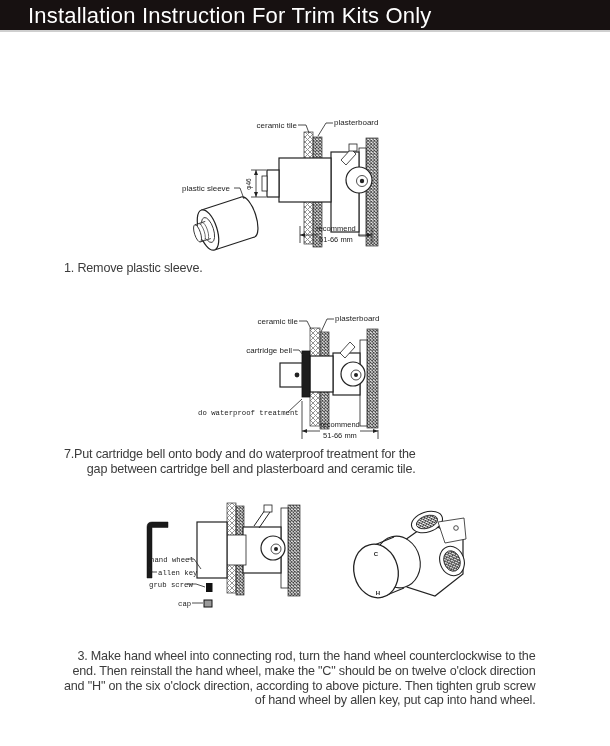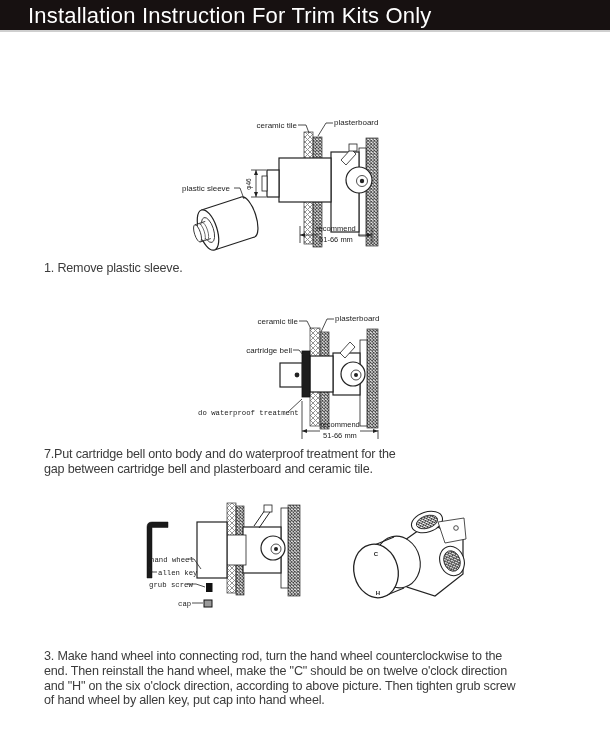--- a/index.html
+++ b/index.html
@@ -1,22 +1,22 @@
 <!DOCTYPE html>
 <html><head>
 <meta charset="utf-8">
 <style>
   html,body{margin:0;padding:0;background:#fff;}
   #page{position:relative;width:610px;height:746px;background:#ffffff;overflow:hidden;
-        font-family:"Liberation Sans",sans-serif;color:#3c3c3c;}
+        font-family:"Liberation Sans",sans-serif;color:#3c3c3c;text-align:right;}
   .header-bar{position:absolute;left:0;top:0;width:610px;height:32px;background:#171111;
         border-bottom:2px solid #cfcfcf;box-sizing:border-box;}
   .header-bar .title{position:absolute;left:28px;top:0;line-height:31px;font-size:22px;
         color:#ffffff;letter-spacing:0.2px;white-space:nowrap;}
-  .caption{position:absolute;left:44px;font-size:12.6px;line-height:14.8px;
+  .caption{position:absolute;left:64px;font-size:12.6px;line-height:14.8px;
         letter-spacing:-0.2px;color:#3c3c3c;white-space:pre;}
   #cap1{top:261px;}
   #cap2{top:447px;}
   #cap3{top:649px;}
   svg{position:absolute;overflow:visible;}
   #svg1{left:160px;top:112px;}
   #svg2{left:188px;top:308px;}
   #svg3{left:122px;top:498px;}
   svg text{fill:#1d1d1d;}
   .lblsans{font-family:"Liberation Sans",sans-serif;font-size:8px;}

